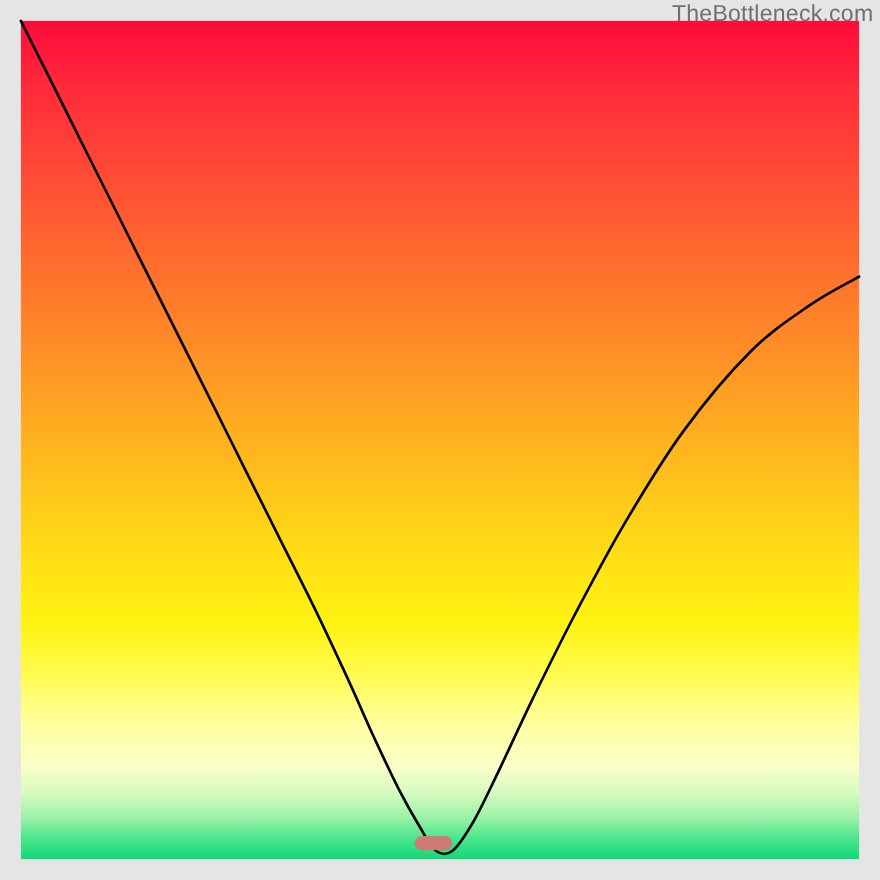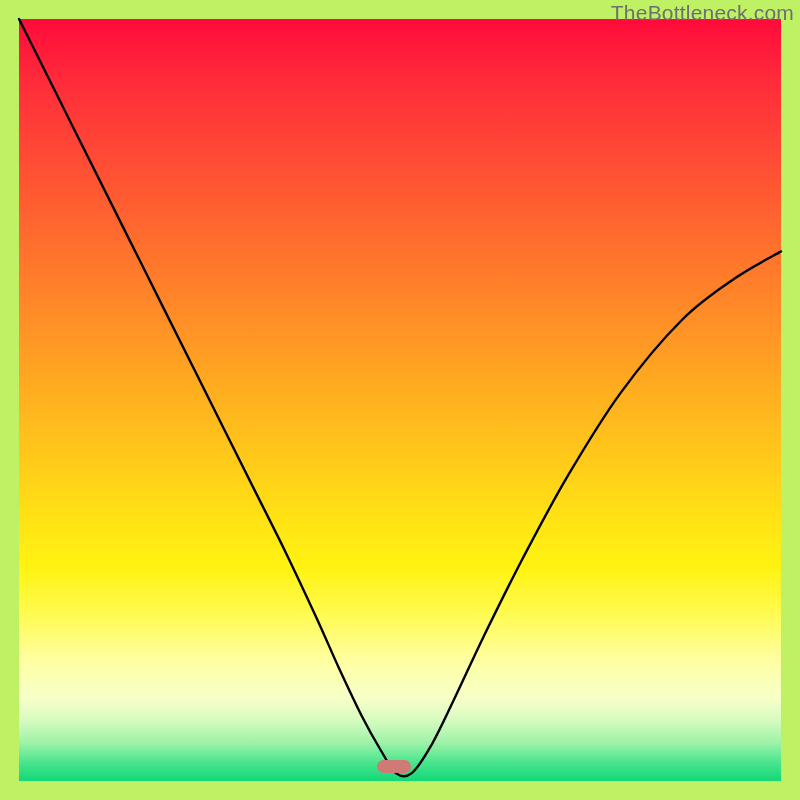--- a/index.html
+++ b/index.html
@@ -8,21 +8,21 @@
     width: 800px;
     height: 800px;
     background: #000;
     overflow: hidden;
     font-family: Arial, Helvetica, sans-serif;
   }
   .frame {
     position: relative;
     width: 800px;
     height: 800px;
-    background: #bef264;
+    background: #e5e5e5;
   }
   .plot-area {
     position: absolute;
     left: 19px;
     top: 19px;
     width: 762px;
     height: 762px;
     
     background: linear-gradient(
       to bottom,

